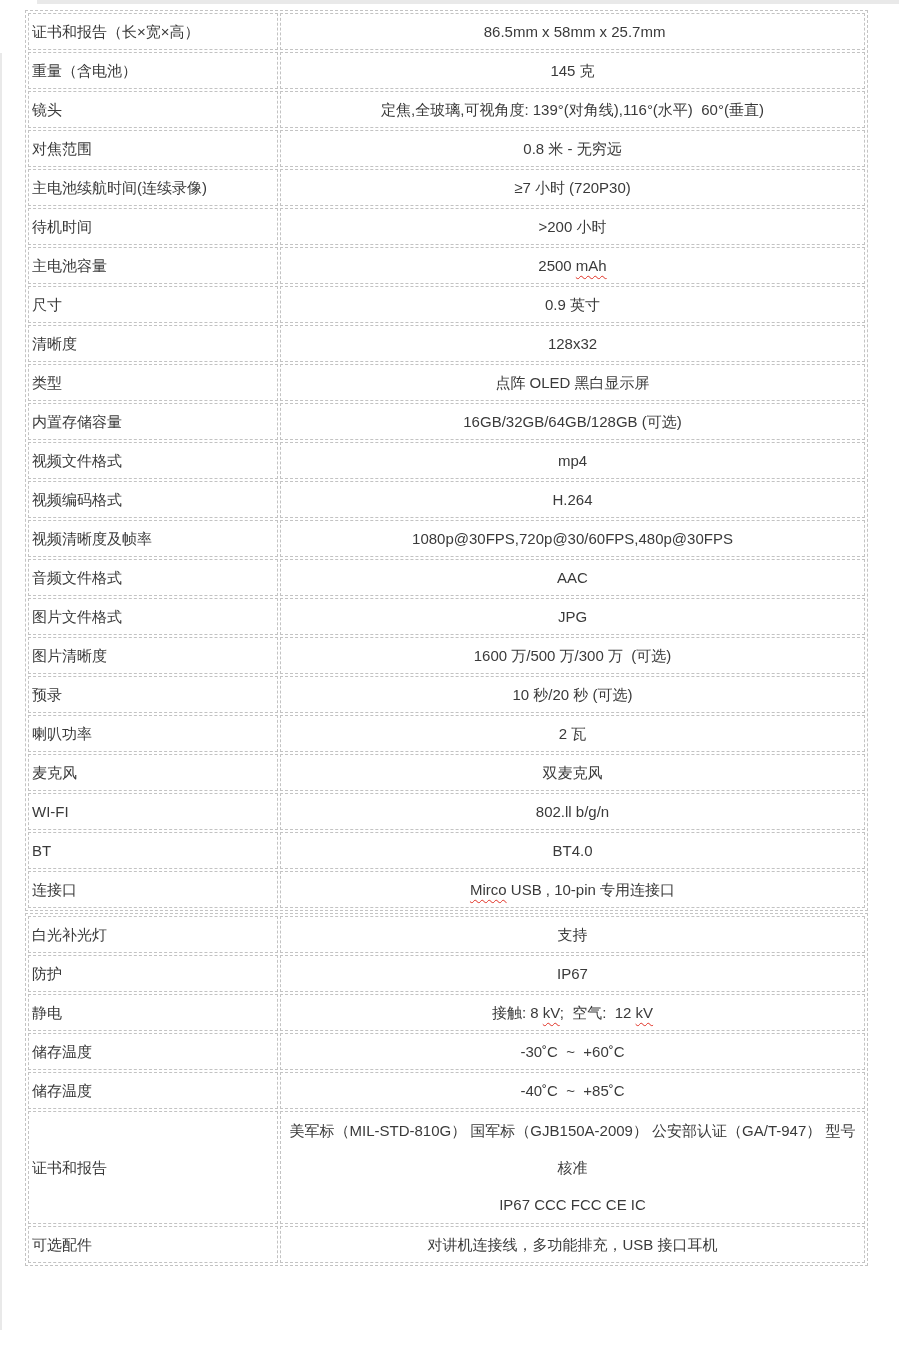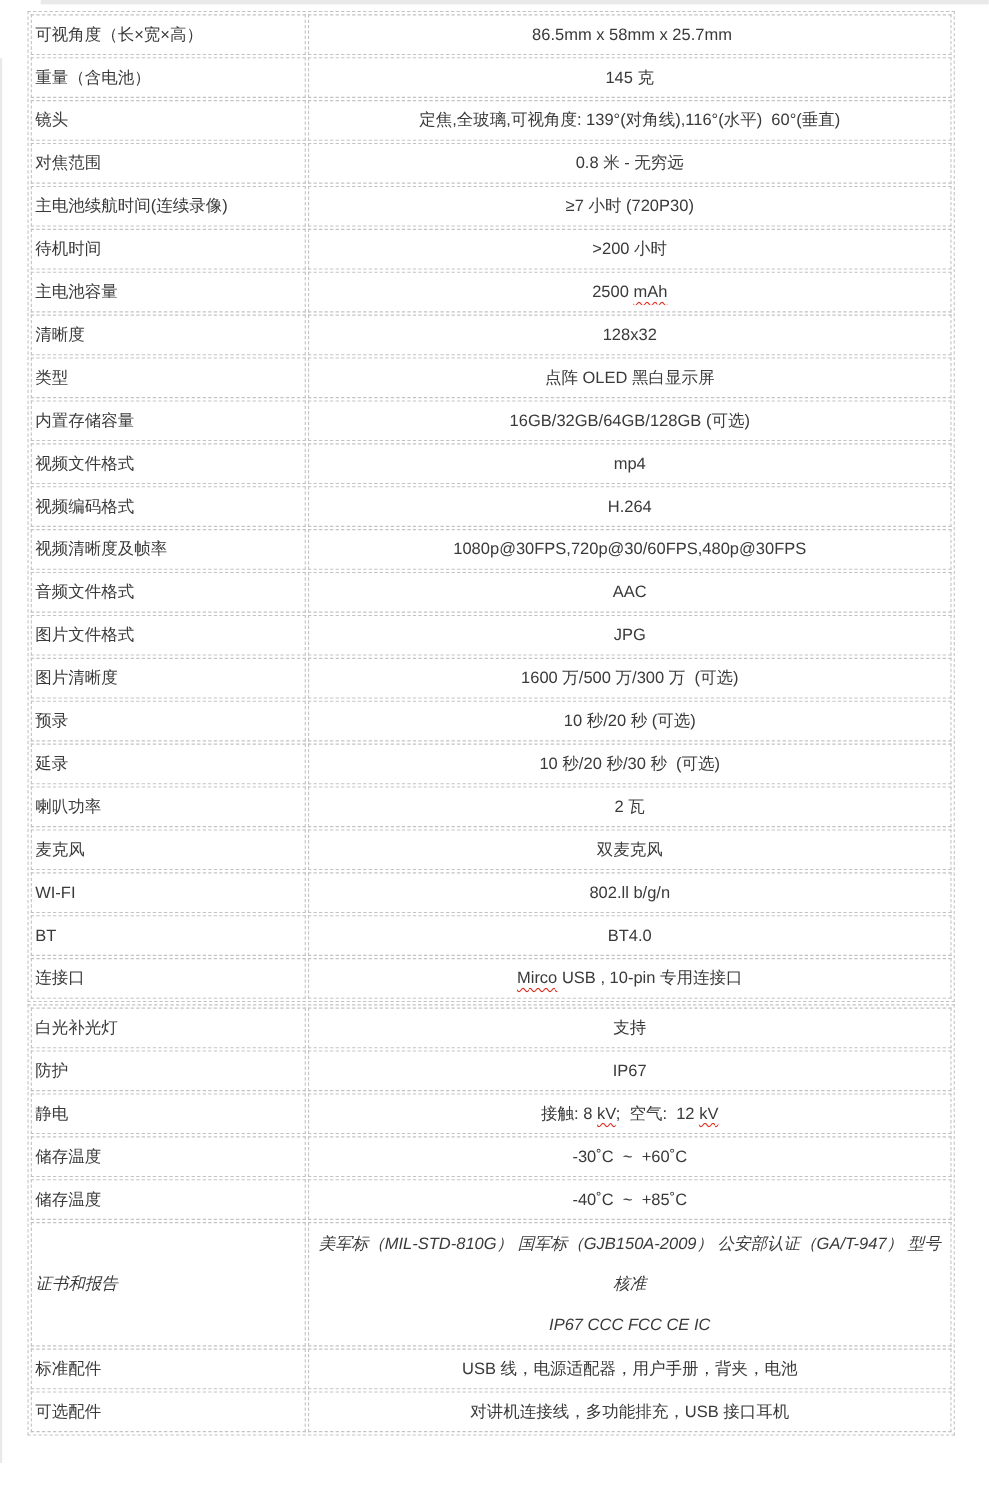--- a/index.html
+++ b/index.html
@@ -52,21 +52,21 @@
     height: 37px;
     vertical-align: middle;
     font-size: 15px;
     line-height: 20px;
     color: #3a3a3a;
     white-space: pre-wrap;
     overflow: hidden;
   }
   td.c-label { width: 250px; padding: 0 2px 0 3px; }
   td.c-value { padding: 0 4px 0 4px; text-align: center; }
-  tr.tall td { height: 74px; font-style: italic; }
+  tr.tall td { height: 74px; }
   .vblock { line-height: 37px; }
   .misspell {
     text-decoration-line: underline;
     text-decoration-style: wavy;
     text-decoration-color: #e03024;
     text-decoration-thickness: 1px;
     text-underline-offset: 4px;
   }
 </style>
 </head>
@@ -76,21 +76,21 @@
   <div class="top-strip"></div>
   <div class="left-strip"></div>
   <div class="spec-wrap">
     <table class="spec">
       <colgroup>
           <col style="width:250px">
           <col>
         </colgroup>
       <tbody>
           <tr>
-            <td class="c-label">可视角度（长×宽×高）</td>
+            <td class="c-label">证书和报告（长×宽×高）</td>
             <td class="c-value"><span> 86.5mm x 58mm x 25.7mm</span></td>
           </tr>
           <tr>
             <td class="c-label">重量（含电池）</td>
             <td class="c-value"><span>145 克</span></td>
           </tr>
           <tr>
             <td class="c-label">镜头</td>
             <td class="c-value"><span>定焦,全玻璃,可视角度: 139°(对角线),116°(水平)  60°(垂直)</span></td>
           </tr>
@@ -104,20 +104,24 @@
           </tr>
           <tr>
             <td class="c-label">待机时间</td>
             <td class="c-value"><span>&gt;200 小时</span></td>
           </tr>
           <tr>
             <td class="c-label">主电池容量</td>
             <td class="c-value"><span>2500 </span><span class="misspell">mAh</span></td>
           </tr>
           <tr>
+            <td class="c-label">尺寸</td>
+            <td class="c-value"><span>0.9 英寸</span></td>
+          </tr>
+          <tr>
             <td class="c-label">清晰度</td>
             <td class="c-value"><span>128x32</span></td>
           </tr>
           <tr>
             <td class="c-label">类型</td>
             <td class="c-value"><span>点阵 OLED 黑白显示屏</span></td>
           </tr>
           <tr>
             <td class="c-label">内置存储容量</td>
             <td class="c-value"><span>16GB/32GB/64GB/128GB (可选)</span></td>
@@ -142,24 +146,20 @@
             <td class="c-label">图片文件格式</td>
             <td class="c-value"><span>JPG</span></td>
           </tr>
           <tr>
             <td class="c-label">图片清晰度</td>
             <td class="c-value"><span>1600 万/500 万/300 万  (可选)</span></td>
           </tr>
           <tr>
             <td class="c-label">预录</td>
             <td class="c-value"><span>10 秒/20 秒 (可选)</span></td>
-          </tr>
-          <tr>
-            <td class="c-label">延录</td>
-            <td class="c-value"><span>10 秒/20 秒/30 秒  (可选)</span></td>
           </tr>
           <tr>
             <td class="c-label">喇叭功率</td>
             <td class="c-value"><span>2 瓦</span></td>
           </tr>
           <tr>
             <td class="c-label">麦克风</td>
             <td class="c-value"><span>双麦克风</span></td>
           </tr>
           <tr>
@@ -200,23 +200,19 @@
           </tr>
           <tr>
             <td class="c-label">储存温度</td>
             <td class="c-value"><span>-40˚C  ~  +85˚C</span></td>
           </tr>
           <tr class="tall">
             <td class="c-label">证书和报告</td>
             <td class="c-value"><div class="vblock">美军标（MIL-STD-810G） 国军标（GJB150A-2009） 公安部认证（GA/T-947） 型号核准</div><div class="vblock">IP67 CCC FCC CE IC</div></td>
           </tr>
           <tr>
-            <td class="c-label">标准配件</td>
-            <td class="c-value"><span>USB 线，电源适配器，用户手册，背夹，电池</span></td>
-          </tr>
-          <tr>
             <td class="c-label">可选配件</td>
             <td class="c-value"><span>对讲机连接线，多功能排充，USB 接口耳机</span></td>
           </tr>
         </tbody>
     </table>
   </div>
 </div>
 
 </body></html>

